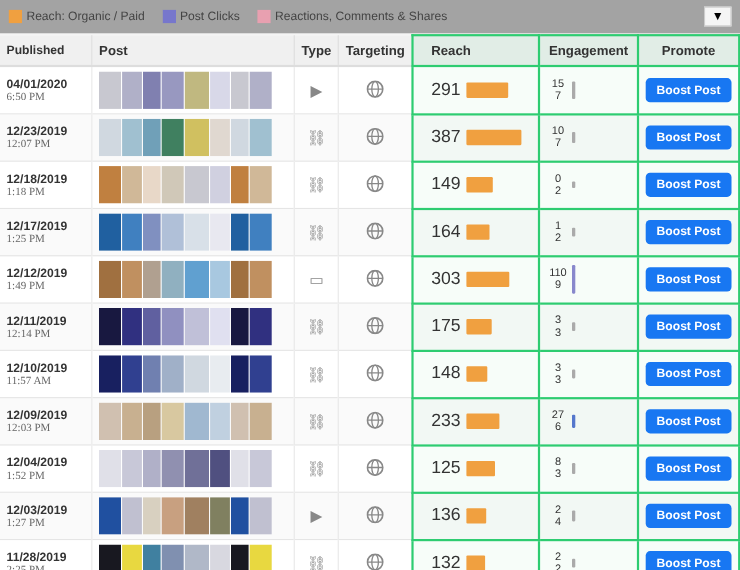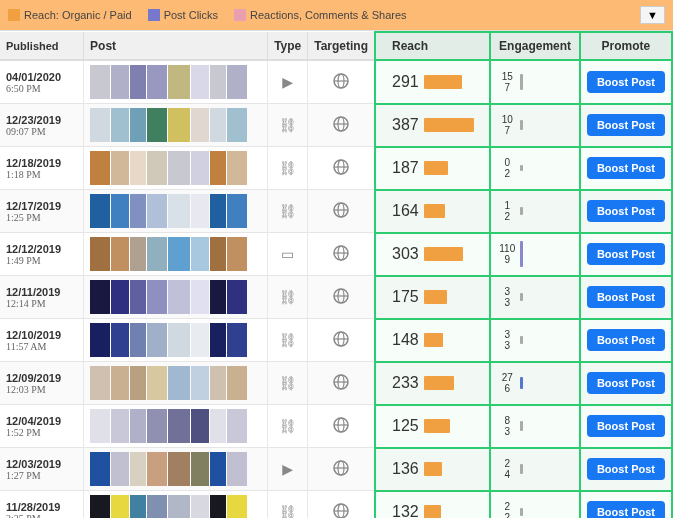--- a/index.html
+++ b/index.html
@@ -8,21 +8,21 @@
       font-size: 12px;
       background: #fff;
       width: 673px;
       overflow-x: hidden;
     }
 
     .top-bar {
       display: flex;
       align-items: center;
       padding: 6px 8px;
-      background: #fdba74;
+      background: #a3a3a3;
       border-bottom: 1px solid #ddd;
       gap: 16px;
     }
 
     .legend-item {
       display: flex;
       align-items: center;
       gap: 4px;
       font-size: 11px;
       color: #444;
@@ -292,21 +292,21 @@
     <div class="eng-bar-area">
       <div class="eng-bar" style="height:16px; background:#aaa;"></div>
     </div>
   </div>
         </td>
         <td class="col-promote highlight-col"><button class="boost-btn">Boost Post</button></td>
       </tr>
       <tr>
         <td class="col-published">
           <div class="date-line">12/23/2019</div>
-          <div class="time-line">09:07 PM</div>
+          <div class="time-line">12:07 PM</div>
         </td>
         <td class="col-post">
           <div class="post-thumb">
             <div class="thumb-block" style="width: 20px; background: rgb(208, 216, 224);"></div>
             <div class="thumb-block" style="width: 18px; background: rgb(160, 192, 208);"></div>
             <div class="thumb-block" style="width: 16px; background: rgb(112, 160, 184);"></div>
             <div class="thumb-block" style="width: 20px; background: rgb(64, 128, 96);"></div>
             <div class="thumb-block" style="width: 22px; background: rgb(208, 192, 96);"></div>
             <div class="thumb-block" style="width: 18px; background: rgb(224, 216, 208);"></div>
             <div class="thumb-block" style="width: 16px; background: rgb(208, 216, 224);"></div>
@@ -358,21 +358,21 @@
           </div>
         </td>
         <td class="col-type"><span class="type-icon">⛓</span></td>
         <td class="col-targeting"><svg class="globe-icon" viewBox="0 0 16 16" fill="none" xmlns="http://www.w3.org/2000/svg">
     <circle cx="8" cy="8" r="7" stroke="#888" stroke-width="1.5"></circle>
     <ellipse cx="8" cy="8" rx="3" ry="7" stroke="#888" stroke-width="1.2"></ellipse>
     <line x1="1" y1="8" x2="15" y2="8" stroke="#888" stroke-width="1.2"></line>
   </svg></td>
         <td class="col-reach highlight-col">
           <div class="reach-cell">
-    <span class="reach-num">187</span>
+    <span class="reach-num">149</span>
     <div class="reach-bar-container">
       <div class="reach-bar" style="width:41.07235142118863%;"></div>
     </div>
   </div>
         </td>
         <td class="col-engagement highlight-col">
           <div class="engagement-cell">
     <div class="eng-numbers">
       <span>0</span>
       <span>2</span>

